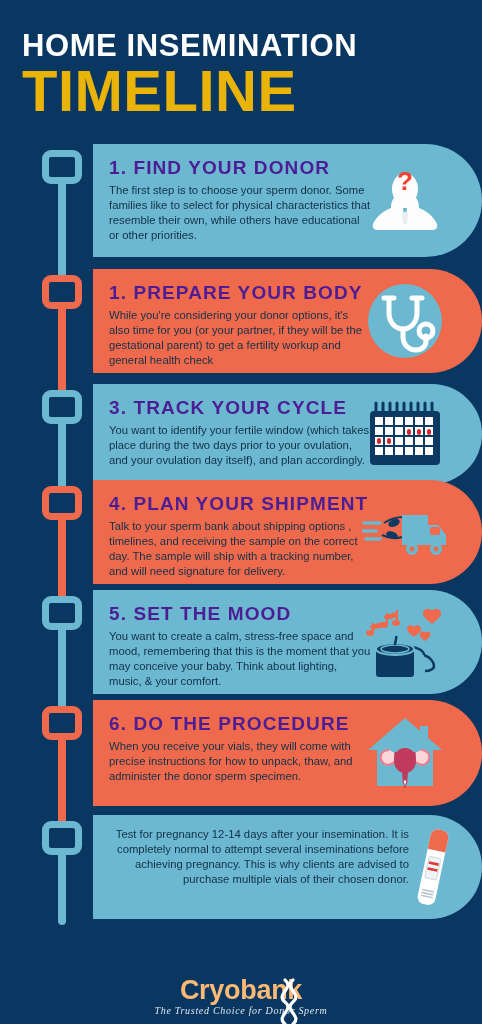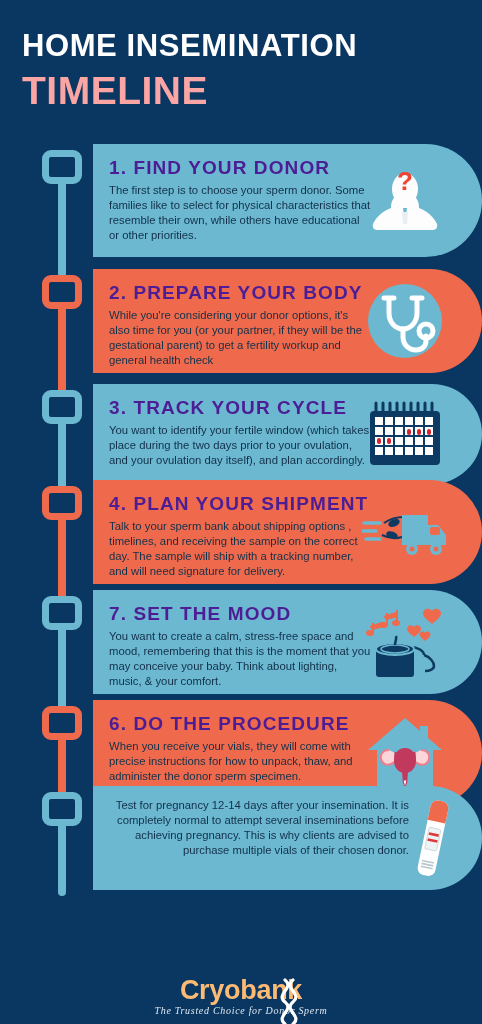--- a/index.html
+++ b/index.html
@@ -11,33 +11,33 @@
   }
   .page { position:relative; width:482px; height:1024px; background:#0a3761; }
 
   
   .header { padding:28px 22px 6px 22px; }
   .title-line1 {
     color:#ffffff; font-weight:bold; font-size:31px; letter-spacing:0.6px;
     line-height:36px; white-space:nowrap;
   }
   .title-line2 {
-    color:#fca5a5; font-weight:bold; font-size:39px; letter-spacing:0.5px;
+    color:#eab308; font-weight:bold; font-size:58px; letter-spacing:0.5px;
     line-height:58px; white-space:nowrap; margin-top:-2px;
   }
 
   
   .timeline { position:relative; margin-top:18px; }
   .step { position:relative; height:110px; }
   .step.s1 { height:125px; }
   .step.s2 { height:115px; }
   .step.s3 { height:96px; }
   .step.s4 { height:110px; }
   .step.s5 { height:110px; }
-  .step.s6 { height:86px; }
+  .step.s6 { height:115px; }
   .step.s7 { height:120px; }
 
   
   .marker {
     position:absolute; left:42px; top:6px; width:40px; height:34px;
     border-radius:9px; border:7px solid #6cb8d0; background:#0a3761;
   }
   .marker.orange { border-color:#ef6a4c; }
   .connector {
     position:absolute; left:58px; top:38px; width:8px;
@@ -122,21 +122,21 @@
             <text x="43" y="32" font-family="Liberation Sans, sans-serif" font-size="26" font-weight="bold" fill="#ef4430" text-anchor="middle">?</text>
           </svg>
         </div>
       </div>
     </div>
 
     <div class="step s2">
       <div class="marker orange"></div>
       <div class="connector orange" style="height:88px;"></div>
       <div class="panel orange" style="height:104px;">
-        <h2>2. PREPARE YOUR BODY</h2>
+        <h2>1. PREPARE YOUR BODY</h2>
         <p>While you're considering your donor options, it's also time for you (or your partner, if they will be the gestational parent) to get a fertility workup and general health check</p>
         <div class="icon-wrap">
           <svg viewBox="0 0 86 86">
             <circle cx="43" cy="43" r="37" fill="#6cb8d0"></circle>
             <path d="M27 22v13c0 9 6 16 14 16s14-7 14-16V22" stroke="#ffffff" stroke-width="5" fill="none" stroke-linecap="round"></path>
             <path d="M22 20h10M50 20h10" stroke="#ffffff" stroke-width="5" stroke-linecap="round"></path>
             <path d="M41 51v8c0 8 6 13 13 13 6 0 10-4 10-9v-5" stroke="#ffffff" stroke-width="5" fill="none" stroke-linecap="round"></path>
             <circle cx="64" cy="53" r="7" fill="none" stroke="#ffffff" stroke-width="5"></circle>
           </svg>
         </div>
@@ -219,21 +219,21 @@
             <circle cx="74" cy="60" r="2.5" fill="#ef6a4c"></circle>
           </svg>
         </div>
       </div>
     </div>
 
     <div class="step s5">
       <div class="marker"></div>
       <div class="connector" style="height:88px;"></div>
       <div class="panel" style="height:104px;">
-        <h2>7. SET THE MOOD</h2>
+        <h2>5. SET THE MOOD</h2>
         <p>You want to create a calm, stress-free space and mood, remembering that this is the moment that you may conceive your baby. Think about lighting, music, &amp; your comfort.</p>
         <div class="icon-wrap">
           <svg viewBox="0 0 86 86">
             <g fill="#ef6a4c">
               <path d="M8 28c0-1 1-2 2-2l10-3c1 0 2 1 2 2v3l-12 3z"></path>
               <ellipse cx="8" cy="34" rx="4" ry="3"></ellipse>
               <rect x="10" y="24" width="2" height="10"></rect>
               <path d="M22 18c0-1 1-2 2-2l10-3c1 0 2 1 2 2v3l-12 3z"></path>
               <ellipse cx="22" cy="26" rx="4" ry="3"></ellipse>
               <rect x="24" y="14" width="2" height="12"></rect>

